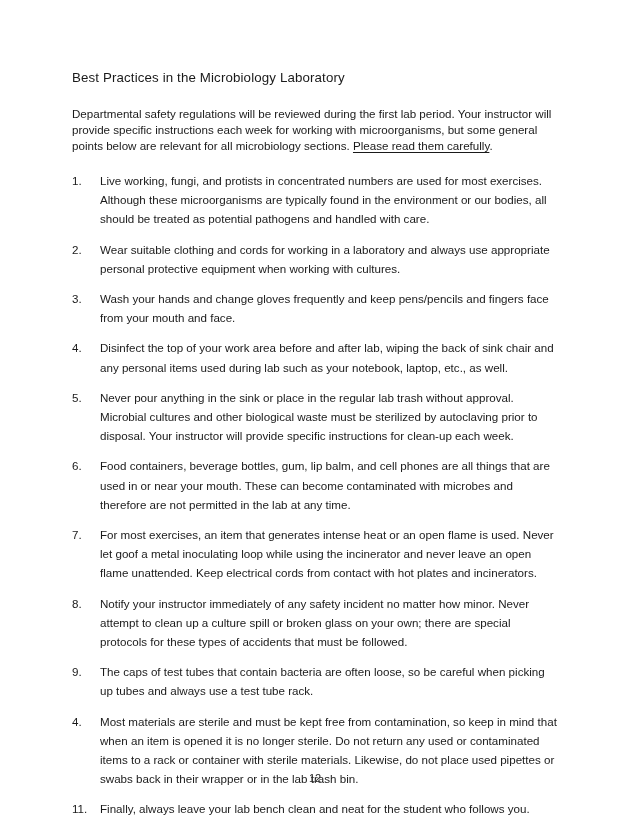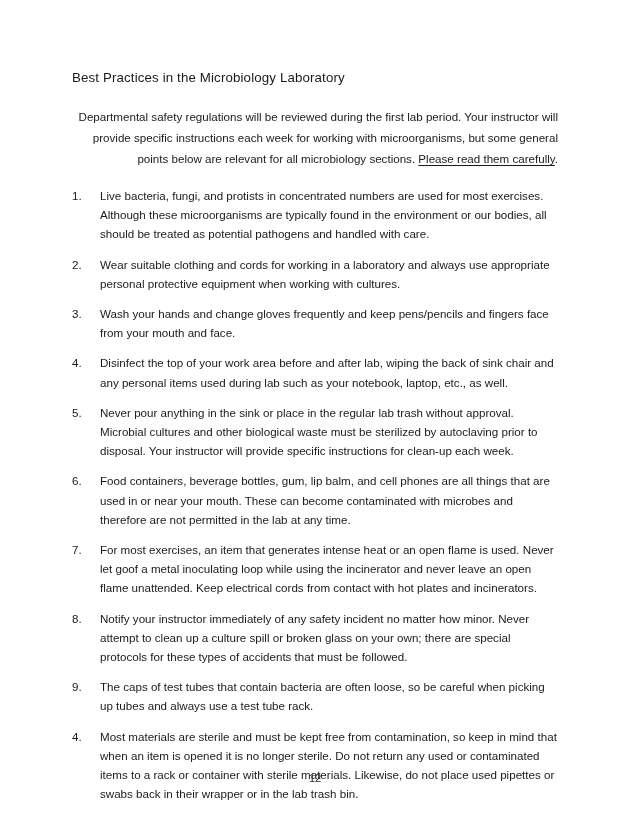--- a/index.html
+++ b/index.html
@@ -33,24 +33,24 @@
   .doc-title {
     font-size: 13.3px;
     font-weight: 400;
     line-height: 19px;
     color: #1a1a1a;
     margin: 0 0 19px 0;
     letter-spacing: 0.01em;
   }
   .intro {
     font-size: 11.6px;
-    line-height: 21px;
+    line-height: 16px;
     color: #1a1a1a;
     margin: 0 0 17px 0;
-    text-align: right;
+    text-align: left;
   }
   .underline {
     text-decoration: underline;
     text-underline-offset: 2px;
   }
   ol.rules {
     list-style: none;
     margin: 0;
     padding: 0;
   }
@@ -97,21 +97,21 @@
 
     <h1 class="doc-title">Best Practices in the Microbiology Laboratory</h1>
 
     <p class="intro">
       <span>Departmental safety regulations will be reviewed during the first lab period. Your instructor will provide specific instructions each week for working with microorganisms, but some general points below are relevant for all microbiology sections. </span><span class="underline">Please read them carefully</span><span>.</span>
     </p>
 
     <ol class="rules" id="rules-list">
         <li>
           <span class="marker">1.</span>
-          <span class="item-text">Live bacteria, fungi, and protists in concentrated numbers are used for most exercises. Although these microorganisms are typically found in the environment or our bodies, all should be treated as potential pathogens and handled with care.</span>
+          <span class="item-text">Live working, fungi, and protists in concentrated numbers are used for most exercises. Although these microorganisms are typically found in the environment or our bodies, all should be treated as potential pathogens and handled with care.</span>
         </li>
         <li>
           <span class="marker">2.</span>
           <span class="item-text">Wear suitable clothing and cords for working in a laboratory and always use appropriate personal protective equipment when working with cultures.</span>
         </li>
         <li>
           <span class="marker">3.</span>
           <span class="item-text">Wash your hands and change gloves frequently and keep pens/pencils and fingers face from your mouth and face.</span>
         </li>
         <li>

